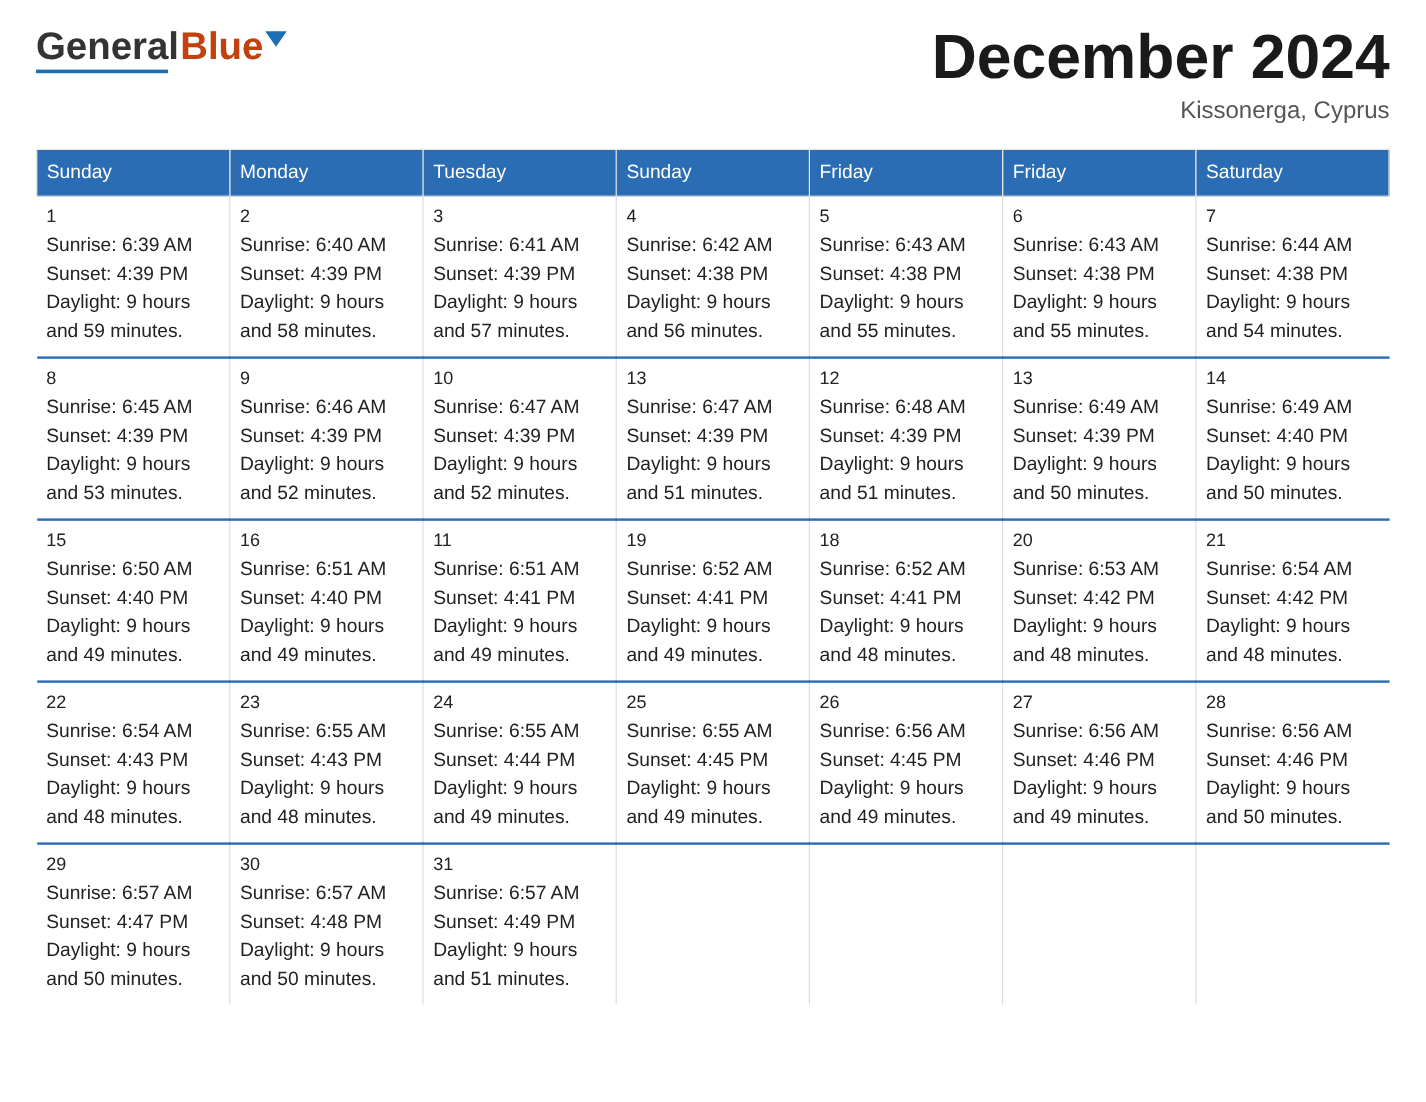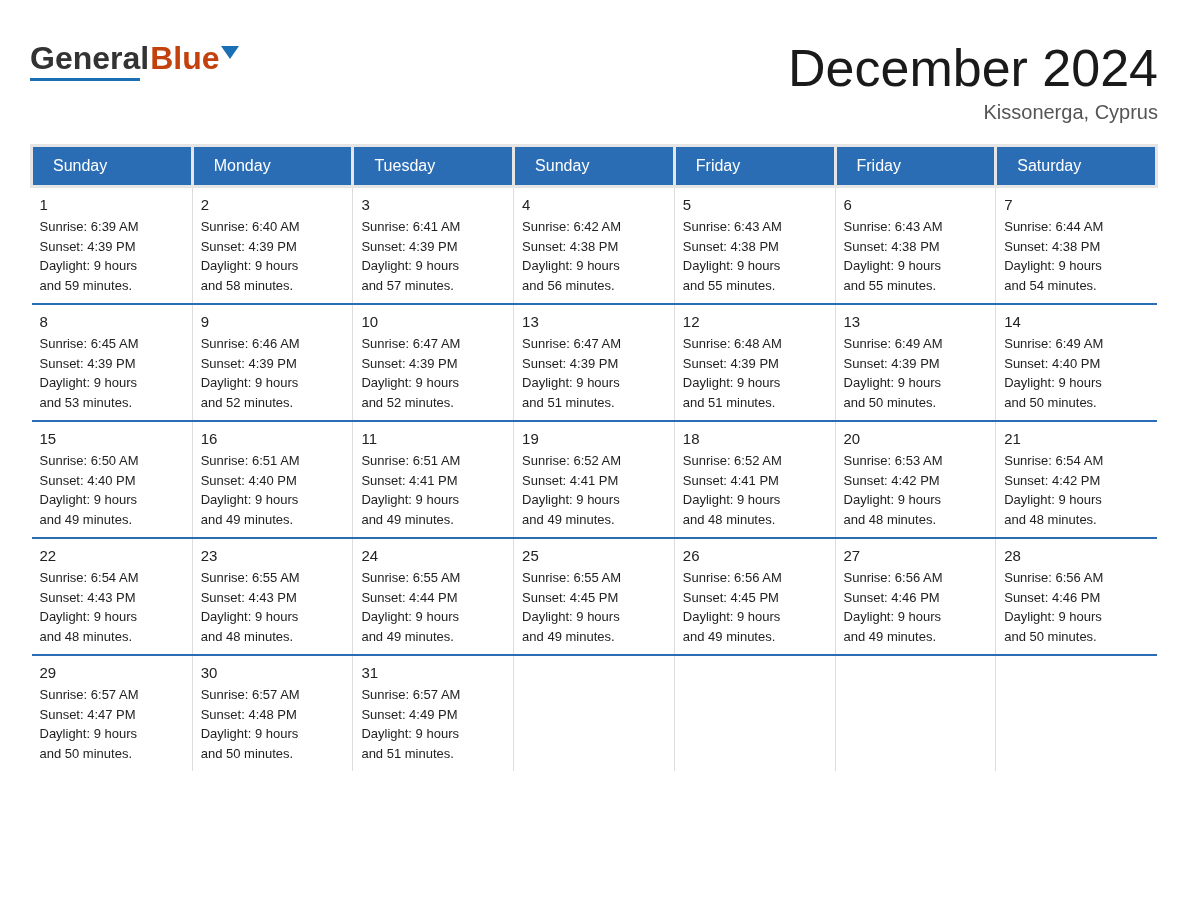--- a/index.html
+++ b/index.html
@@ -8,33 +8,32 @@
       background: #fff;
       width: 1188px;
       min-height: 918px;
       padding: 20px 30px;
     }
     .header {
       display: flex;
       justify-content: space-between;
       align-items: flex-start;
       margin-bottom: 20px;
-      margin-top: 20px;
     }
     .logo {
       display: flex;
       flex-direction: column;
       align-items: flex-start;
     }
     .title-block {
       text-align: right;
     }
     .title-block h1 {
       font-size: 52px;
-      font-weight: normal;
+      font-weight: bold;
       color: #1a1a1a;
       line-height: 1.1;
     }
     .title-block h2 {
       font-size: 20px;
       font-weight: normal;
       color: #555;
       margin-top: 4px;
     }
     table {
@@ -42,23 +41,23 @@
       border-collapse: collapse;
       table-layout: fixed;
     }
     thead tr {
       background-color: #2a6db5;
     }
     thead th {
       color: #fff;
       font-size: 16px;
       font-weight: normal;
-      padding: 10px 20px;
+      padding: 10px 8px;
       text-align: left;
-      border: 3px solid #e5e5e5;
+      border: 1px solid #e5e5e5;
     }
     tbody tr {
       border-bottom: 2px solid #2a6db5;
     }
     tbody td {
       vertical-align: top;
       padding: 8px 8px;
       font-size: 13.5px;
       color: #222;
       border-right: 1px solid #ddd;
@@ -67,21 +66,21 @@
     tbody td:last-child {
       border-right: none;
     }
     .day-number {
       font-size: 15px;
       font-weight: normal;
       margin-bottom: 4px;
       display: block;
     }
     .day-info {
-      font-size: 13px;
+      font-size: 16px;
       color: #222;
       line-height: 1.5;
     }
     tbody tr:last-child {
       border-bottom: none;
     }
   </style>
 </head>
 <body>
 

